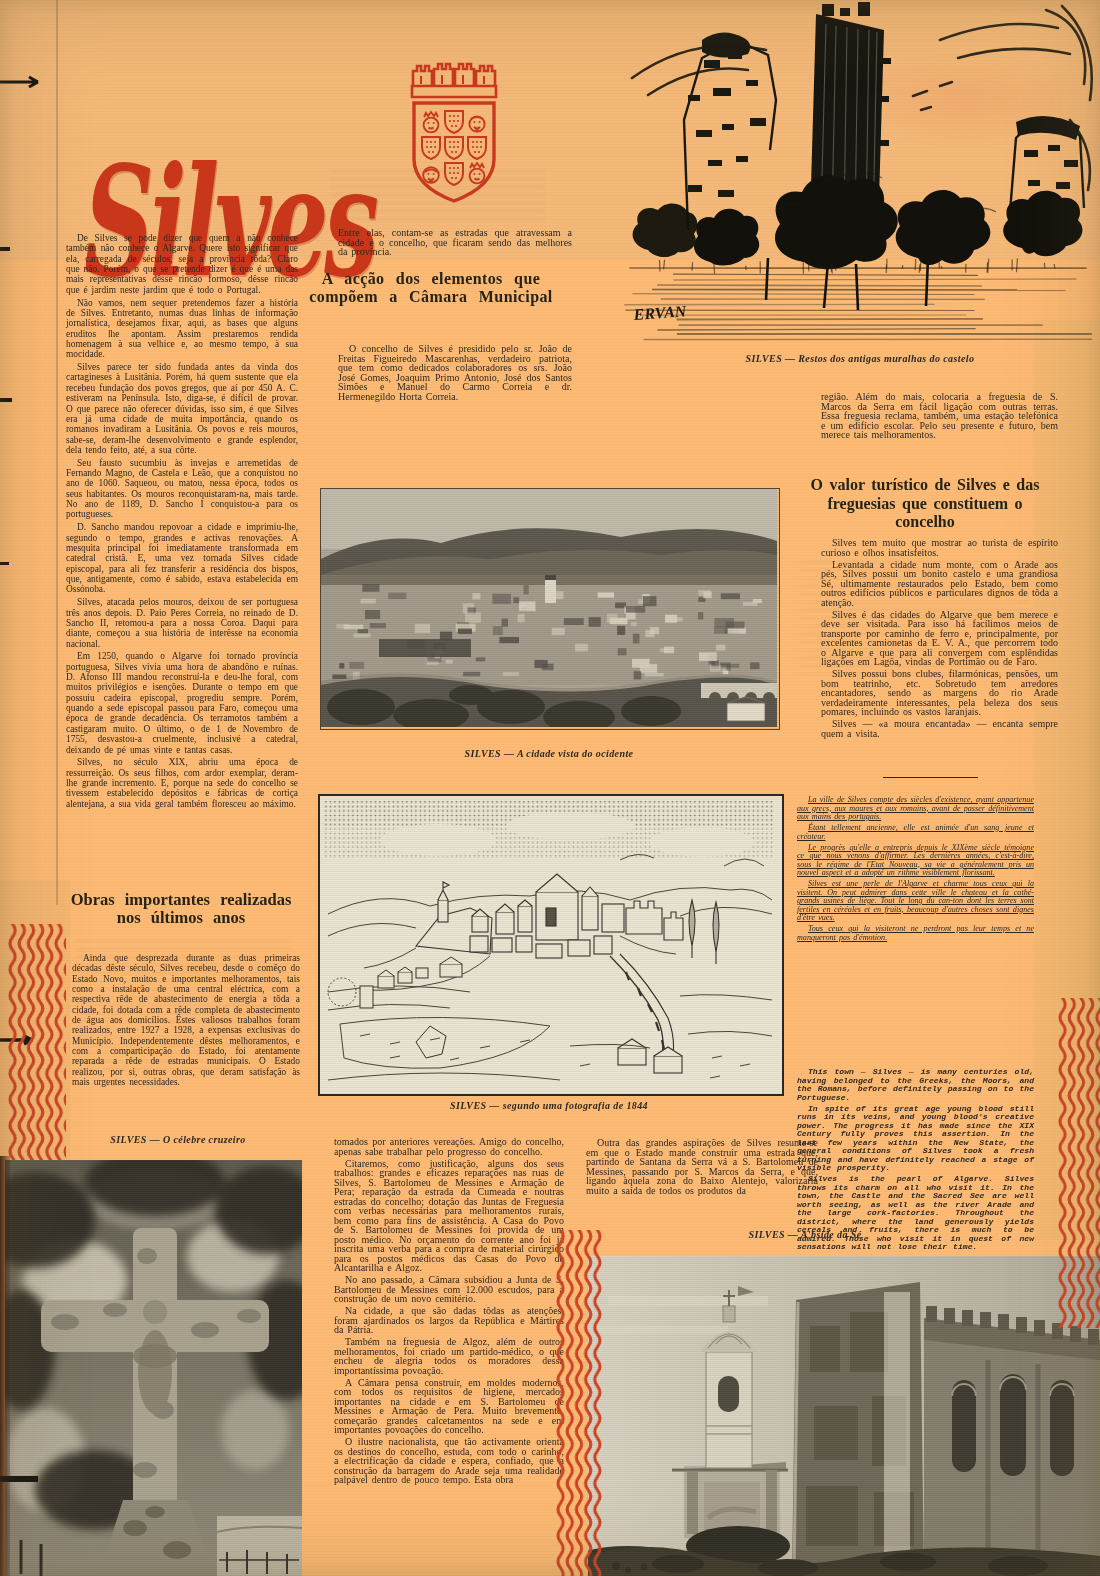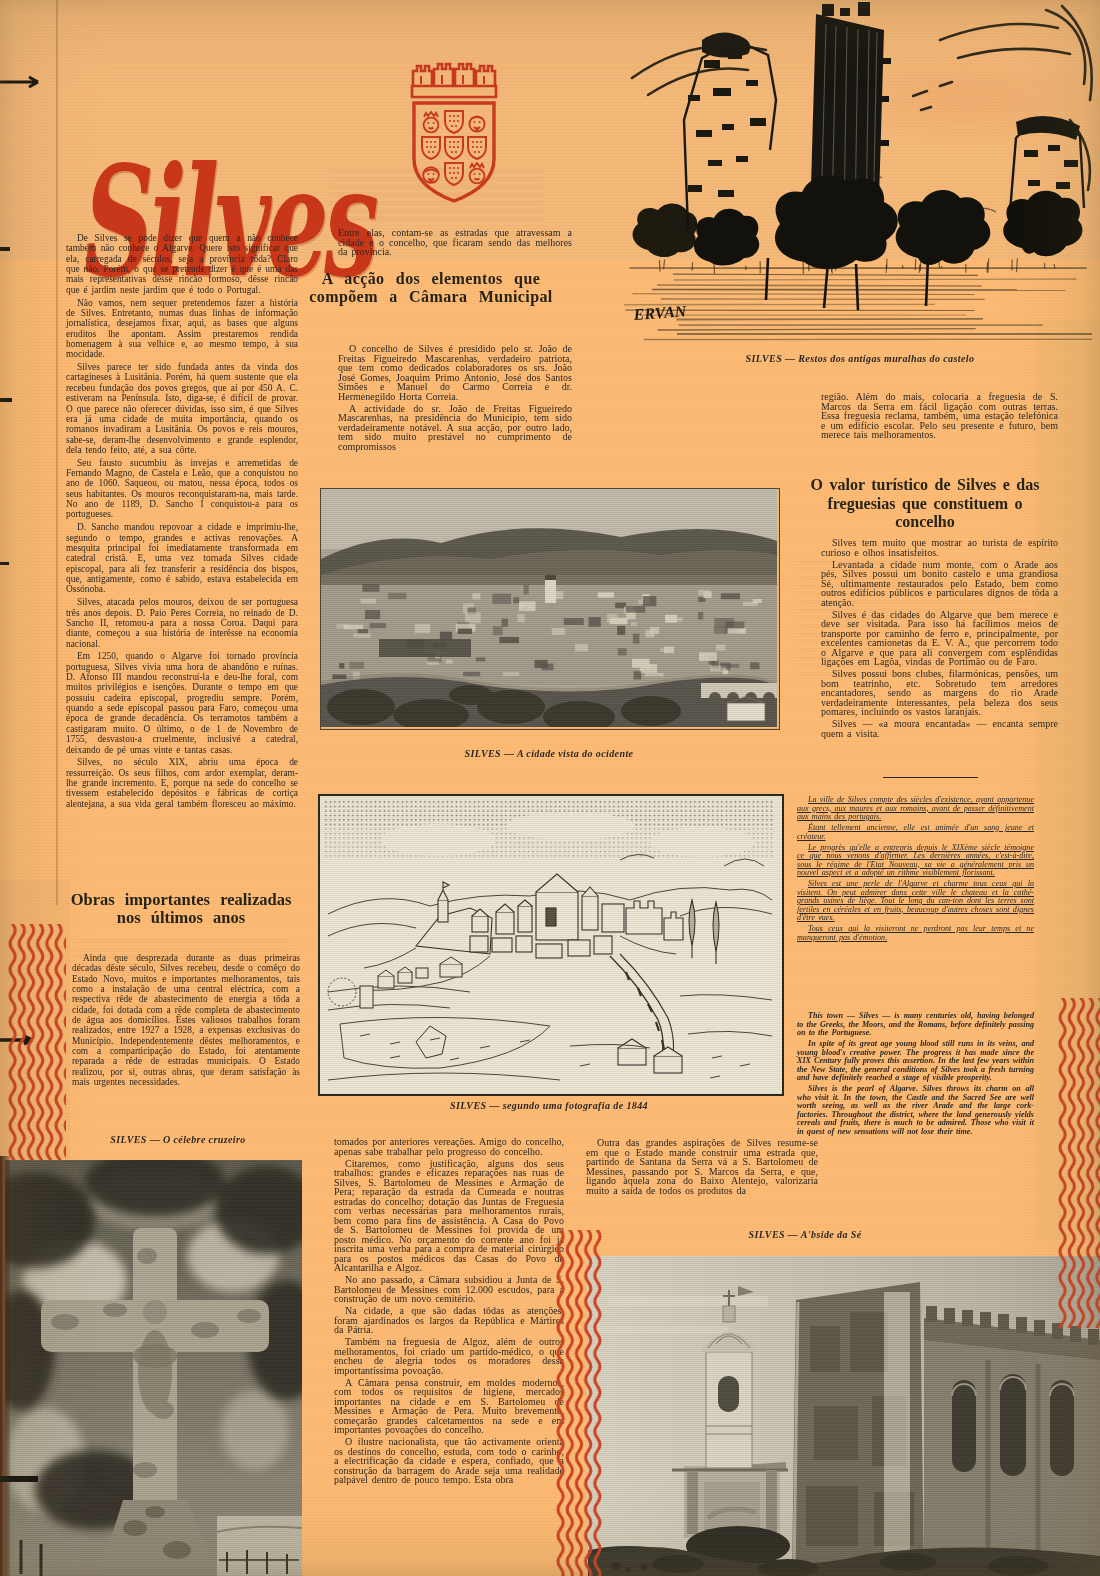--- a/index.html
+++ b/index.html
@@ -360,21 +360,20 @@
       </g>
     </svg>
   </div>
 
   <div class="bodycol t9" style="left:314px;top:228px;width:234px;">
     <p style="text-indent:0">Entre elas, contam-se as estradas que atravessam a cidade e o concelho, que ficaram sendo das melhores da província.</p>
   </div>
   <h2 class="headline h-camara" style="left:308px;top:270px;width:246px;margin:0;">A acção dos elementos que compõem a Câmara Municipal</h2>
   <div class="bodycol t9" style="left:314px;top:344px;width:234px;">
     <p>O concelho de Silves é presidido pelo sr. João de Freitas Figueiredo Mascarenhas, verdadeiro patriota, que tem como dedicados colaboradores os srs. João José Gomes, Joaquim Primo Antonio, José dos Santos Simões e Manuel do Carmo Correia e dr. Hermenegildo Horta Correia.</p>
-    <p>A actividade do sr. João de Freitas Figueiredo Mascarenhas, na presidência do Município, tem sido verdadeiramente notável. A sua acção, por outro lado, tem sido muito prestável no cumprimento de compromissos</p>
   </div>
 
 
   <div class="bodycol t9" style="left:797px;top:392px;width:237px;">
     <p style="text-indent:0">região. Além do mais, colocaria a freguesia de S. Marcos da Serra em fácil ligação com outras terras. Essa freguesia reclama, também, uma estação telefónica e um edifício escolar. Pelo seu presente e futuro, bem merece tais melhoramentos.</p>
   </div>
 
   <div class="photo" style="left:320px;top:488px;width:458px;height:240px;border:1px solid #4a453a;">
     <svg width="456" height="238" viewBox="0 0 456 238">
       <rect width="456" height="238" fill="#aba495"></rect>
@@ -616,21 +615,21 @@
   <div class="hrule" style="left:883px;top:777px;width:95px;"></div>
 
   <div class="bodycol t8i" style="left:797px;top:796px;width:237px;text-decoration:underline;">
     <p>La ville de Silves compte des siècles d'existence, ayant appartenue aux grecs, aux maures et aux romains, avant de passer définitivement aux mains des portugais.</p>
     <p>Étant tellement ancienne, elle est animée d'un sang jeune et créateur.</p>
     <p>Le progrès qu'elle a entrepris depuis le XIXème siècle témoigne ce que nous venons d'affirmer. Les dernières années, c'est-à-dire, sous le régime de l'Etat Nouveau, sa vie a généralement pris un nouvel aspect et a adopté un rithme visiblement florissant.</p>
     <p>Silves est une perle de l'Algarve et charme tous ceux qui la visitent. On peut admirer dans cette ville le chateau et la cathé-grands usines de liège. Tout le long du can-ton dont les terres sont fertiles en céréales et en fruits, beaucoup d'autres choses sont dignes d'être vues.</p>
     <p>Tous ceux qui la visiteront ne perdront pas leur temps et ne manqueront pas d'émotion.</p>
   </div>
 
-  <div class="bodycol t8i bold" style="left:797px;top:1012px;width:237px;">
+  <div class="bodycol t8i bold" style="left:797px;top:1068px;width:237px;font-family:Liberation Mono, monospace;">
     <p>This town — Silves — is many centuries old, having belonged to the Greeks, the Moors, and the Romans, before definitely passing on to the Portuguese.</p>
     <p>In spite of its great age young blood still runs in its veins, and young blood's creative power. The progress it has made since the XIX Century fully proves this assertion. In the last few years within the New State, the general conditions of Silves took a fresh turning and have definitely reached a stage of visible prosperity.</p>
     <p>Silves is the pearl of Algarve. Silves throws its charm on all who visit it. In the town, the Castle and the Sacred See are well worth seeing, as well as the river Arade and the large cork-factories. Throughout the district, where the land generously yields cereals and fruits, there is much to be admired. Those who visit it in quest of new sensations will not lose their time.</p>
   </div>
 
   <div class="bodycol t9" style="left:310px;top:1137px;width:230px;">
     <p style="text-indent:0">tomados por anteriores vereações. Amigo do concelho, apenas sabe trabalhar pelo progresso do concelho.</p>
     <p>Citaremos, como justificação, alguns dos seus trabalhos: grandes e eficazes reparações nas ruas de Silves, S. Bartolomeu de Messines e Armação de Pera; reparação da estrada da Cumeada e noutras estradas do concelho; dotação das Juntas de Freguesia com verbas necessárias para melhoramentos rurais, bem como para fins de assistência. A Casa do Povo de S. Bartolomeu de Messines foi provida de um posto médico. No orçamento do corrente ano foi já inscrita uma verba para a compra de material cirúrgico para os postos médicos das Casas do Povo de Alcantarilha e Algoz.</p>
     <p>No ano passado, a Câmara subsidiou a Junta de S. Bartolomeu de Messines com 12.000 escudos, para a construção de um novo cemitério.</p>
     <p>Na cidade, a que são dadas tôdas as atenções, foram ajardinados os largos da República e Mártires da Pátria.</p>

